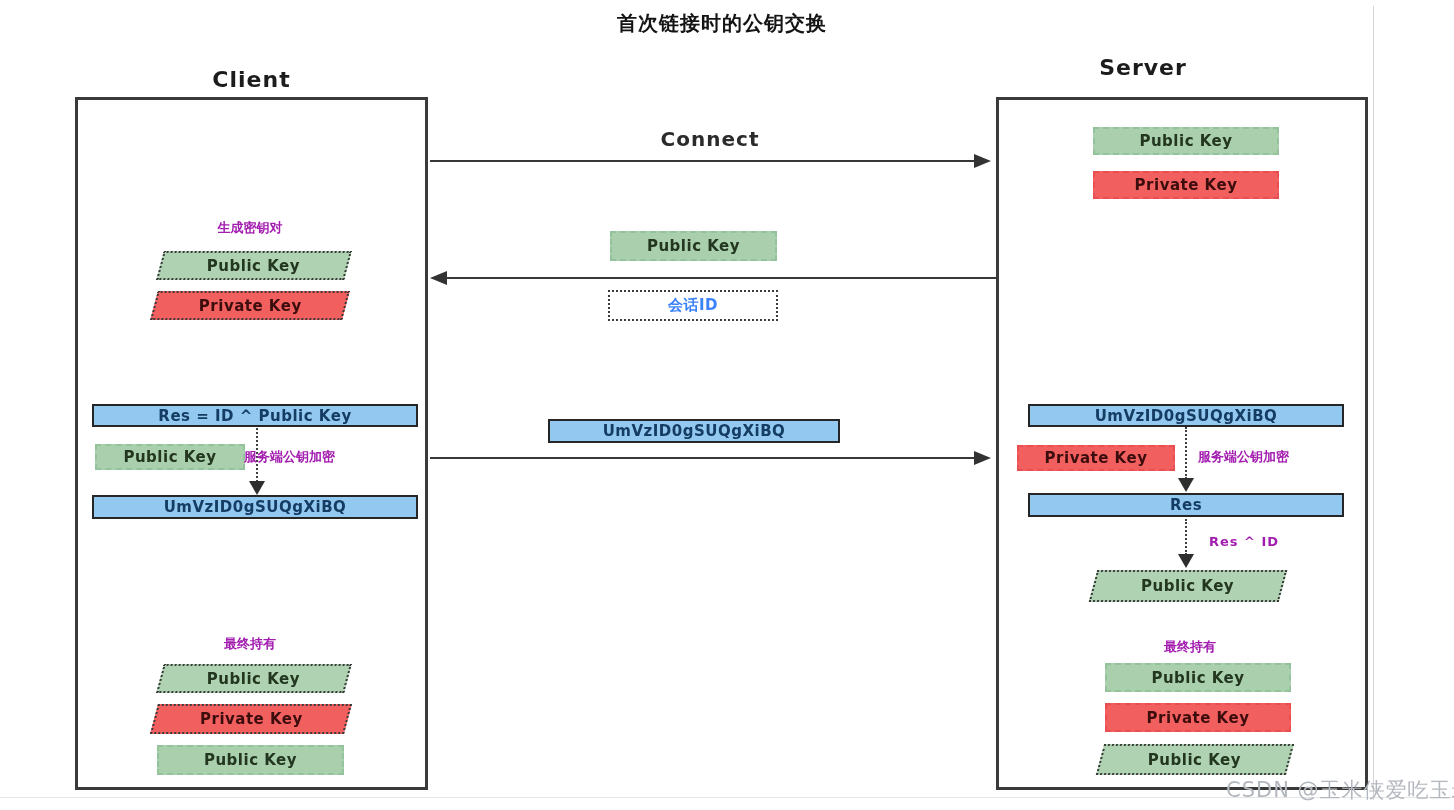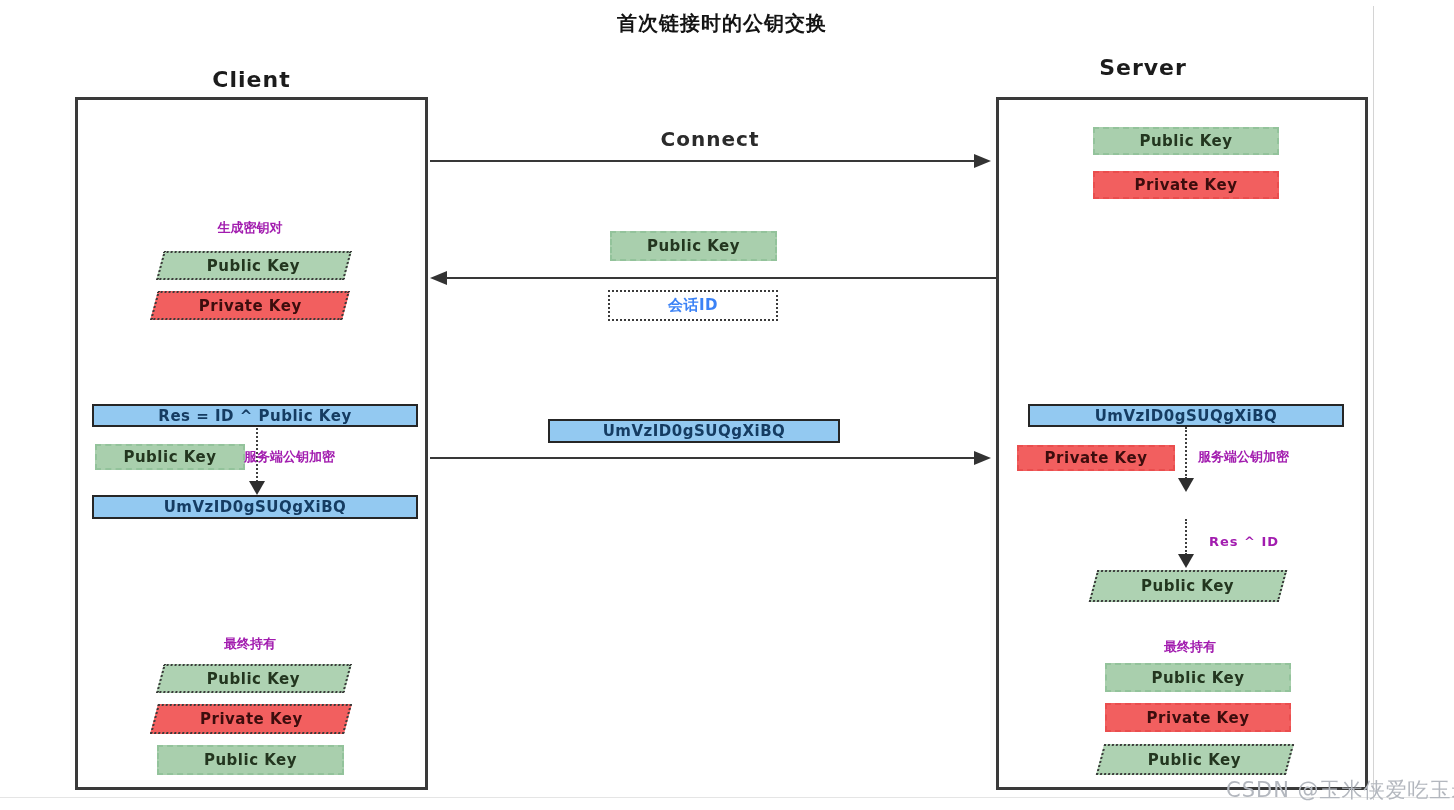--- a/index.html
+++ b/index.html
@@ -124,20 +124,23 @@
   </div>
 
   <div class="abs vdotted" style="left:1185px; top:427px; height:52px;"></div>
   <div class="abs head-down" style="left:1178px; top:478px;"></div>
 
   <div class="abs keybox red" style="left:1017px; top:445px; width:158px; height:26px;">
     <span>Private Key</span>
   </div>
   <div class="abs note" style="left:1198px; top:448px;">服务端公钥加密</div>
 
+  <div class="abs keybox blue" style="left:1028px; top:493px; width:316px; height:24px;">
+    <span>Res</span>
+  </div>
 
   <div class="abs vdotted" style="left:1185px; top:519px; height:36px;"></div>
   <div class="abs head-down" style="left:1178px; top:554px;"></div>
   <div class="abs note" style="left:1209px; top:534px; font-weight:bold; letter-spacing:1px;">Res ^ ID</div>
 
   <div class="abs keybox green-dots para" style="left:1093px; top:570px; width:190px; height:32px;">
     <span>Public Key</span>
   </div>
 
   <div class="abs note center-text" style="left:1090px; top:638px; width:200px;">最终持有</div>

